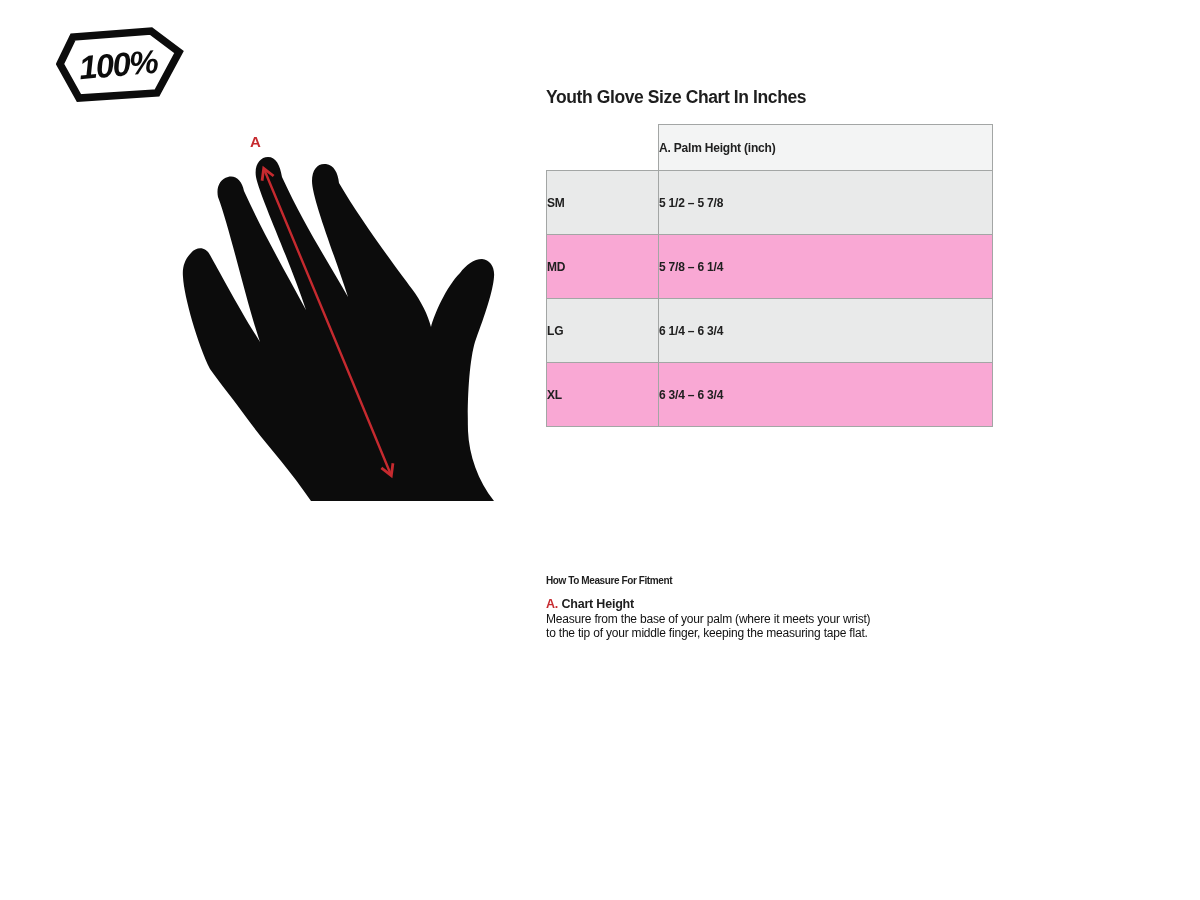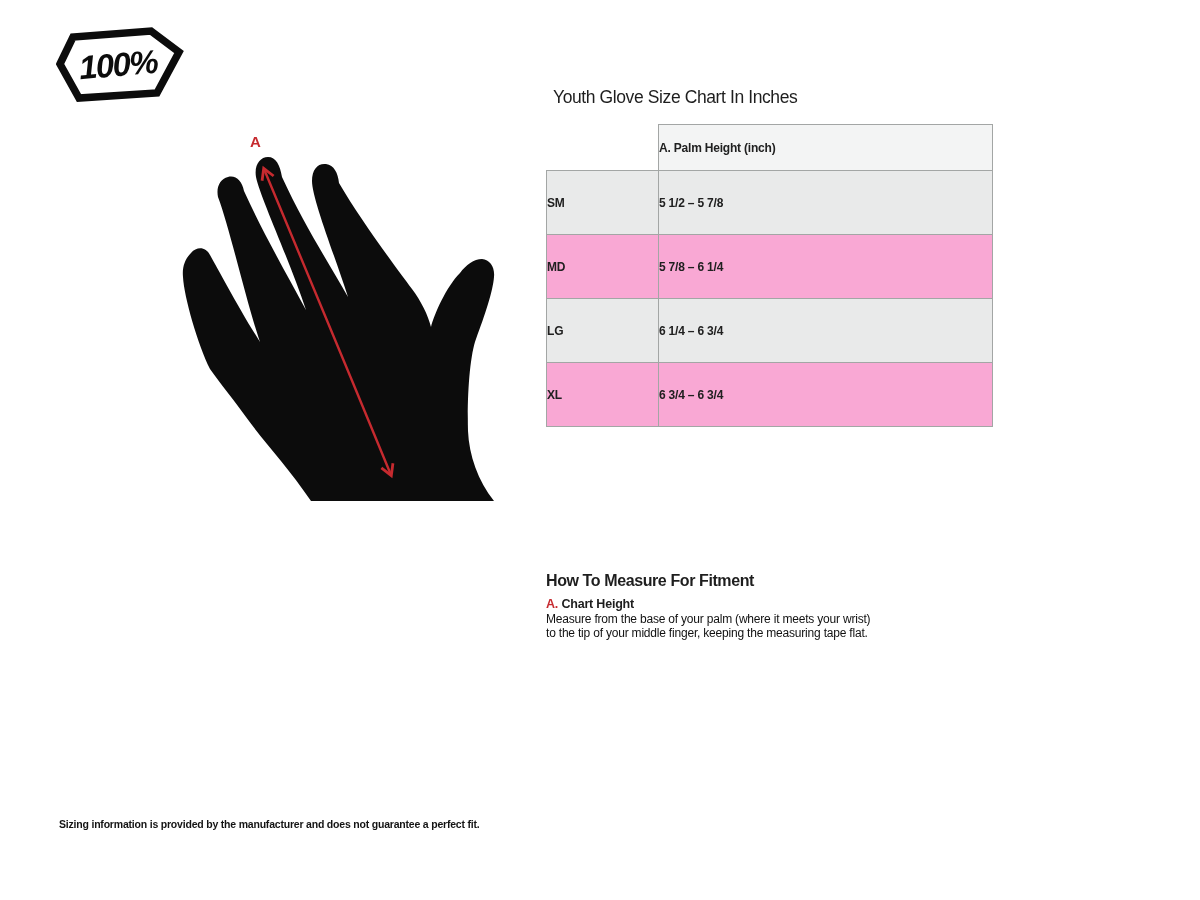--- a/index.html
+++ b/index.html
@@ -40,43 +40,43 @@
   .arrowhead-glyph { stroke: var(--accent-red); fill: none; stroke-width: 1.8; }
   .a-label {
     position: absolute; left: 250px; top: 133px;
     color: var(--accent-red);
     font-size: 15px; font-weight: bold; letter-spacing: -0.2px;
   }
 
   
   .chart-title {
     position: absolute; left: 546px; top: 87px;
-    font-size: 17.5px; font-weight: normal; letter-spacing: -0.4px;
-    line-height: 1.2; color: var(--text-dark); margin-left: 7px;
+    font-size: 17.5px; font-weight: bold; letter-spacing: -0.4px;
+    line-height: 1.2; color: var(--text-dark);
   }
   .size-table {
     position: absolute; left: 546px; top: 124px;
     width: 446px; border-collapse: collapse; table-layout: fixed;
   }
   .size-table td, .size-table th {
     border: 1px solid var(--table-border);
     text-align: left; vertical-align: middle;
     font-size: 12px; font-weight: bold; letter-spacing: -0.2px;
     color: #202020;
   }
   .size-table .col-size { width: 112px; }
   .size-table .col-range { width: 334px; }
   .size-table .head-row th { height: 46px; background: var(--table-header-bg); }
   .size-table .head-row .blank { border: none; background: transparent; }
   .size-table .data-row td { height: 64px; background: #f9a8d4; }
   .size-table .data-row.striped td { background: var(--table-stripe-bg); }
 
   
   .howto { position: absolute; left: 546px; top: 572px; width: 340px; }
-  .howto-title { font-size: 16px; font-weight: bold; letter-spacing: -0.4px; line-height: 18px; color: var(--text-dark); }
+  .howto-title { font-size: 10px; font-weight: bold; letter-spacing: -0.4px; line-height: 18px; color: var(--text-dark); }
   .measure-item { margin-top: 7px; font-size: 12.5px; font-weight: bold; letter-spacing: -0.2px; line-height: 15px; }
   .measure-item .letter { color: var(--accent-red); }
   .measure-desc { font-size: 12px; line-height: 14px; letter-spacing: -0.2px; max-width: 332px; color: #111111; }
 
   
   .disclaimer {
     position: absolute; left: 59px; top: 817px;
     font-size: 10.5px; font-weight: bold; letter-spacing: -0.2px; line-height: 14px;
     color: #141414;
   }
@@ -163,16 +163,15 @@
   <div class="howto">
     <h2 class="howto-title">How To Measure For Fitment</h2>
     <div class="measure-item">
       <span class="letter">A.</span>
       <span>Chart Height</span>
     </div>
     <p class="measure-desc">Measure from the base of your palm (where it meets your wrist) to the tip of your middle finger, keeping the measuring tape flat.</p>
   </div>
 
   <div class="disclaimer">
-    <div>Sizing information is provided by the manufacturer and does not guarantee a perfect fit.</div>
   </div>
 
 </div>
 
 </body></html>

